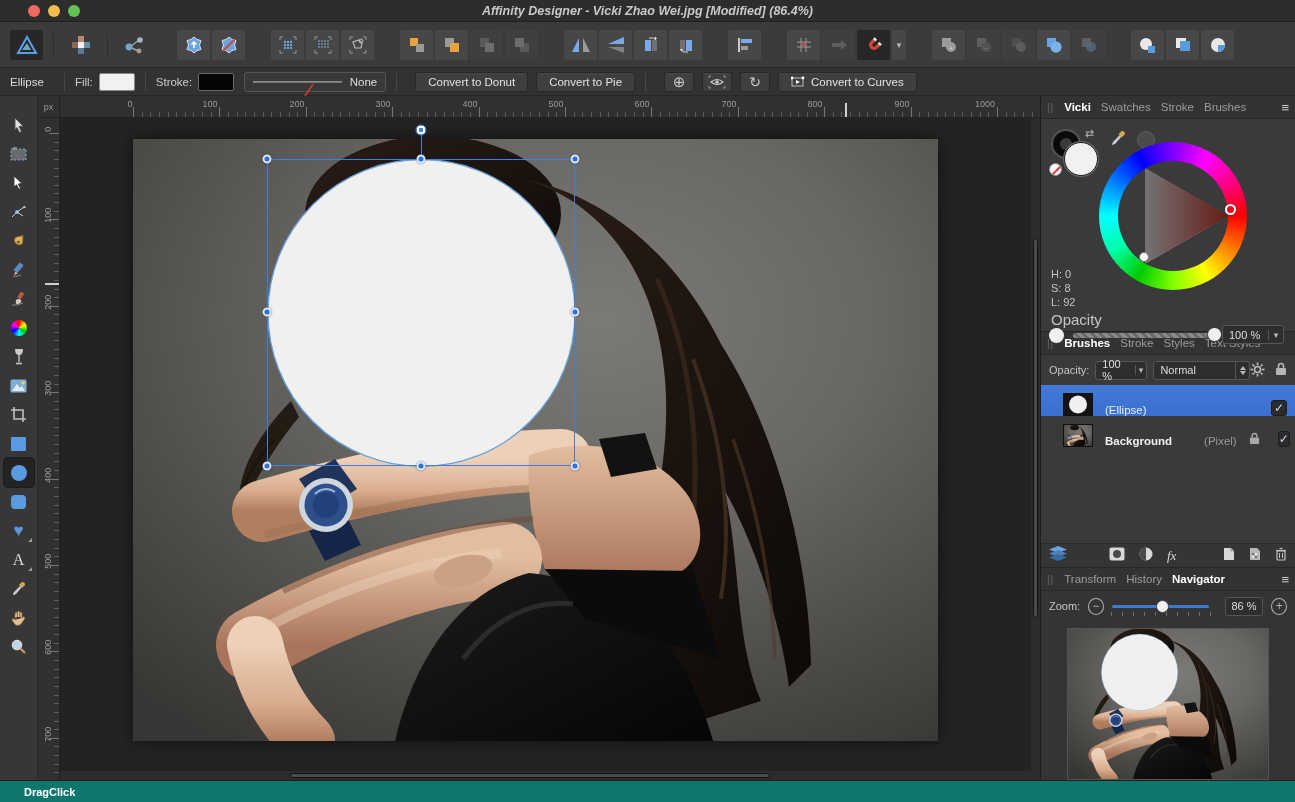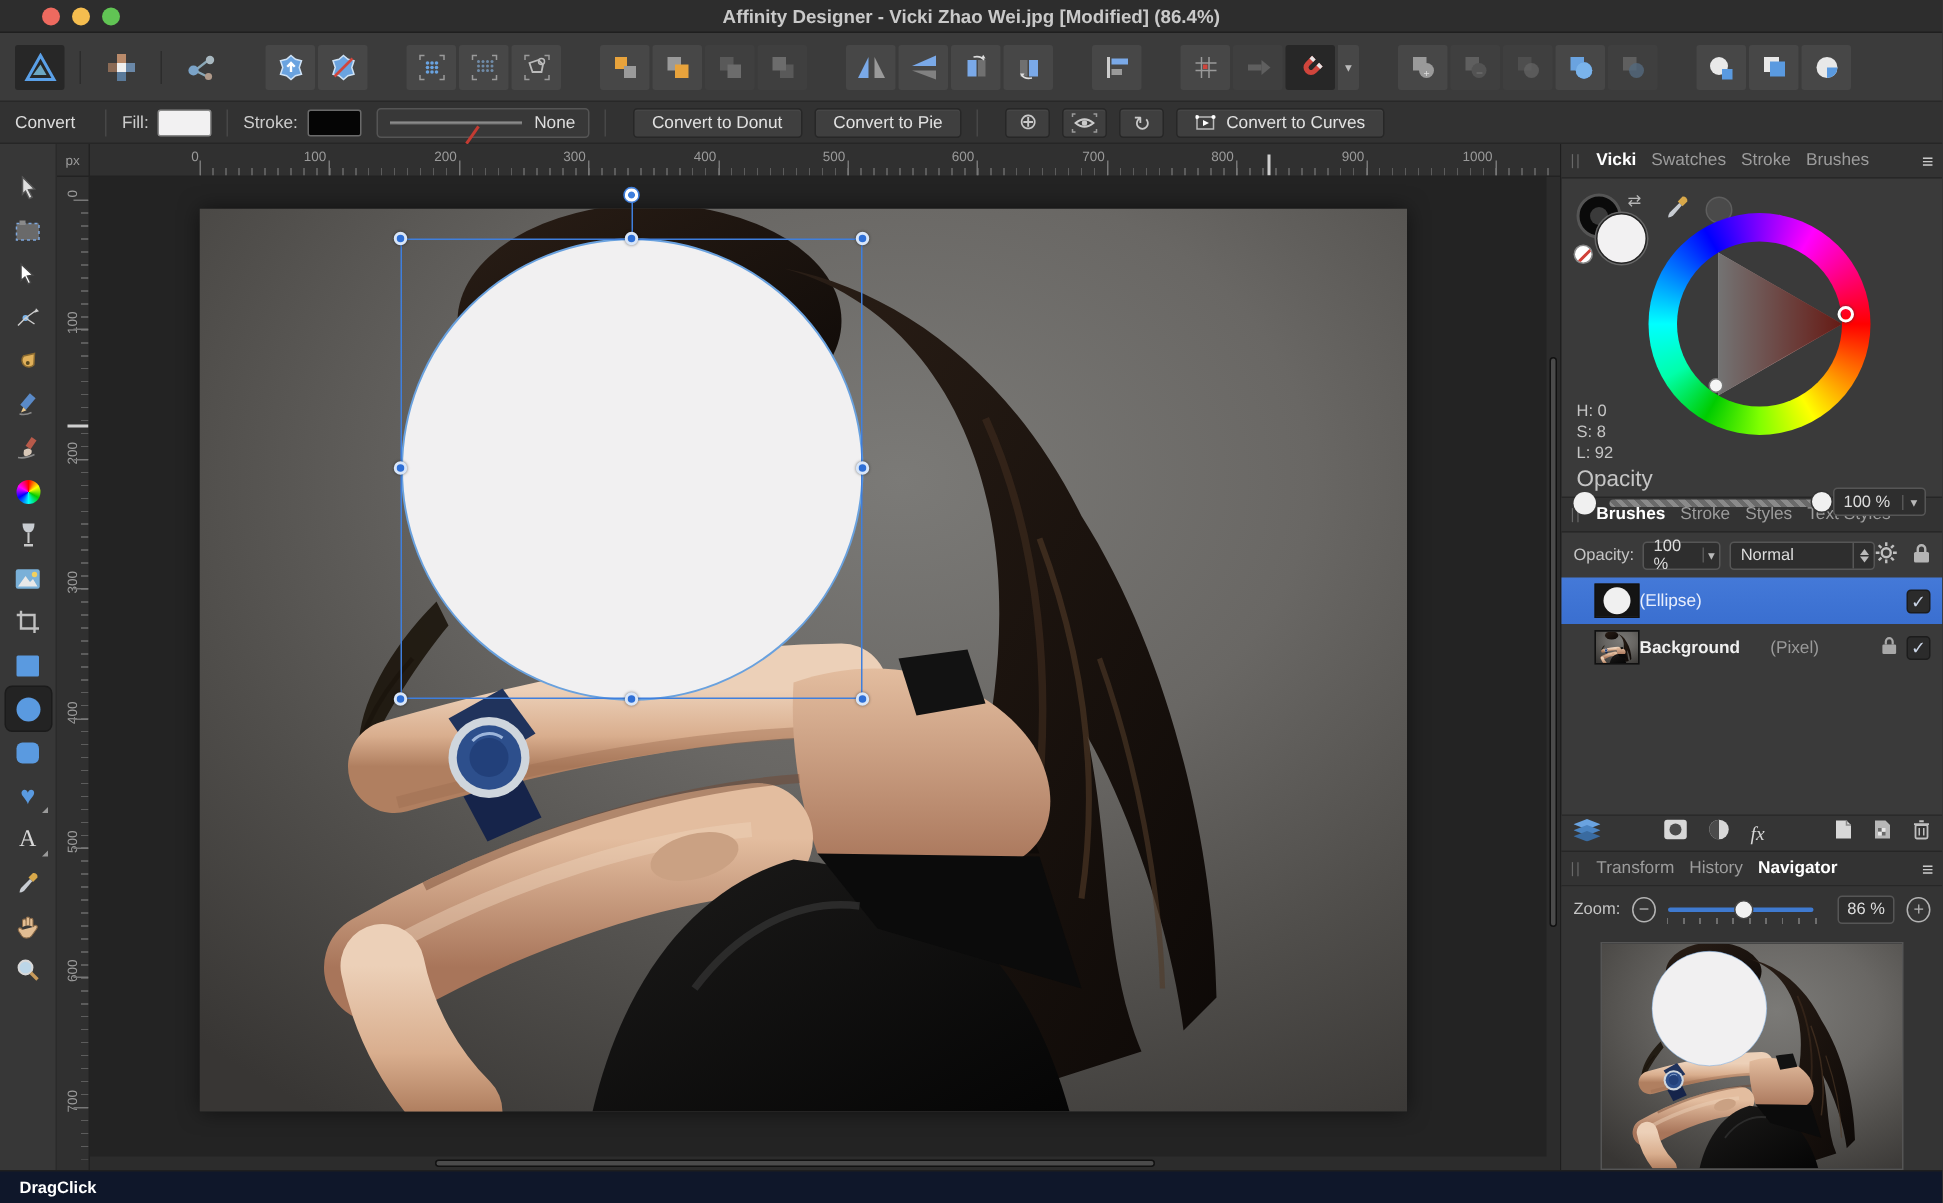--- a/index.html
+++ b/index.html
@@ -3,21 +3,21 @@
 <meta charset="utf-8">
 <style>
   * { margin:0; padding:0; box-sizing:border-box; }
   html,body { background:#1a1a1a; }
   body { font-family:"Liberation Sans", sans-serif; }
   .app { position:relative; width:1295px; height:802px; background:#323232; overflow:hidden;
          font-family:"Liberation Sans", sans-serif; color:#ccc; }
 
   
   .titlebar { position:absolute; left:0; top:0; width:1295px; height:22px; background:#2d2d2d;
-              border-bottom:1px solid #1f1f1f; display:flex; align-items:center; }
+              border-bottom:1px solid #1f1f1f; display:flex; align-items:center;font-style:italic; }
   .lights { position:absolute; left:28px; top:5px; display:flex; gap:8px; }
   .light { width:12px; height:12px; border-radius:50%; }
   .light.red{ background:#ee6a5f; } .light.yellow{ background:#f5bd4f; } .light.green{ background:#61c454; }
   .wintitle { width:100%; text-align:center; font-size:12.5px; font-weight:bold; color:#c9c9c9; }
 
   
   .toolbar { position:absolute; left:0; top:22px; width:1295px; height:46px; background:#3b3b3b;
              border-bottom:1px solid #282828; display:flex; align-items:center; padding:0 10px; }
   .tgroup { display:flex; gap:2px; align-items:center; }
   .tbtn { width:33px; height:30px; background:#474747; border-radius:2px; display:flex;
@@ -142,21 +142,21 @@
 
   
   .layerctl { position:relative; height:30px; display:flex; align-items:center; padding:0 8px; font-size:11px; color:#c5c5c5; }
   .layerctl .ddi { display:flex; align-items:center; height:19px; background:#2e2e2e; border:1px solid #565656;
         border-radius:3px; margin-left:6px; color:#ddd; }
   .ddi .v { padding:0 6px; } .ddi .c { width:14px; text-align:center; font-size:9px; color:#b9b9b9; border-left:1px solid #565656; }
   .updown { width:14px; display:flex; flex-direction:column; align-items:center; gap:1px; border-left:1px solid #565656; height:100%; justify-content:center; }
   .updown i { width:0; height:0; border-left:3px solid transparent; border-right:3px solid transparent; }
   .updown .up { border-bottom:4px solid #b9b9b9; } .updown .dn { border-top:4px solid #b9b9b9; }
   .layerctl .gear { margin-left:auto; }
-  .layerrow { height:31px; display:flex; align-items:center; padding:0 8px 0 22px; gap:0; font-size:11.5px; position:relative; }
+  .layerrow { height:31px; display:flex; align-items:flex-end; padding:0 8px 0 22px; gap:12px; font-size:11.5px; position:relative; }
   .layerrow.sel { background:linear-gradient(#4479d8,#3a6fd0); color:#eef2fa; }
   .thumb { width:30px; height:23px; border:1px solid #111; background:#2a2a2a; flex-shrink:0; overflow:hidden; }
   .lname { color:#d9d9d9; } .layerrow.sel .lname { color:#e8eefc; }
   .ltype { color:#9a9a9a; margin-left:20px; }
   .lname.b { font-weight:bold; color:#f0f0f0; }
   .chk { margin-left:auto; width:16px; height:16px; background:#2b2b2b; border:1px solid #1c1c1c; border-radius:3px;
          color:#ccd6e8; font-size:12px; display:flex; align-items:center; justify-content:center; }
   .layers-empty { height:96px; }
   .lbottom { height:24px; border-top:1px solid #2a2a2a; background:#353535; display:flex; align-items:center; padding:0 8px; gap:14px; }
   .lbottom .right { margin-left:auto; display:flex; gap:14px; }
@@ -170,22 +170,22 @@
             background:#f2f2f2; border:1px solid #444; }
   .zticks { position:absolute; left:70px; top:21px; width:106px; height:4px;
             background:repeating-linear-gradient(to right,#6e6e6e 0 1px,transparent 1px 11px); }
   .zval { width:42px; height:19px; background:#2e2e2e; border:1px solid #565656; border-radius:3px;
           color:#ddd; display:flex; align-items:center; justify-content:center; margin:0 8px; }
   .navthumb { position:relative; margin:8px auto 0; width:200px; height:150px; background:#303030;
               outline:1px solid #555; }
   .navbody { background:#343434; height:100%; }
 
   
-  .status { position:absolute; left:0; top:780px; width:1295px; height:22px; background:#0f172a;
-            border-top:1px solid #1e1e1e; display:flex; align-items:center; padding:0 13px;
+  .status { position:absolute; left:0; top:780px; width:1295px; height:22px; background:#0f766e;
+            border-top:1px solid #1e1e1e; display:flex; align-items:center; padding:0 24px;
             font-size:11px; color:#c4c4c4; white-space:pre; }
   .status b { color:#fff; }
   .glyph { color:#c9c9c9; font-size:14px; line-height:1; }
 </style>
 </head>
 <body>
 
 <svg width="0" height="0" style="position:absolute" aria-hidden="true">
   <defs>
     <radialGradient id="bgGrad" cx="58%" cy="30%" r="85%">
@@ -500,21 +500,21 @@
       <div class="tbtn">
         <svg width="18" height="18" viewBox="0 0 18 18">
           <circle cx="9" cy="9" r="7" fill="#e8e8e8"></circle>
             <path d="M9,9 L16,9 A7,7 0 0 1 9,16 Z" fill="#5a9ae0"></path>
         </svg>
       </div>
     </div>
   </div>
 
   <div class="context">
-    <span class="ctx-label">Convert</span>
+    <span class="ctx-label">Ellipse</span>
     <div class="csep"></div>
     <span>Fill:</span>
     <div class="swatch white"></div>
     <div class="csep"></div>
     <span>Stroke:</span>
     <div class="swatch black"></div>
     <div class="strokebox">
       <div class="strokeline">
           <div class="strokeslash"></div>
         </div>

